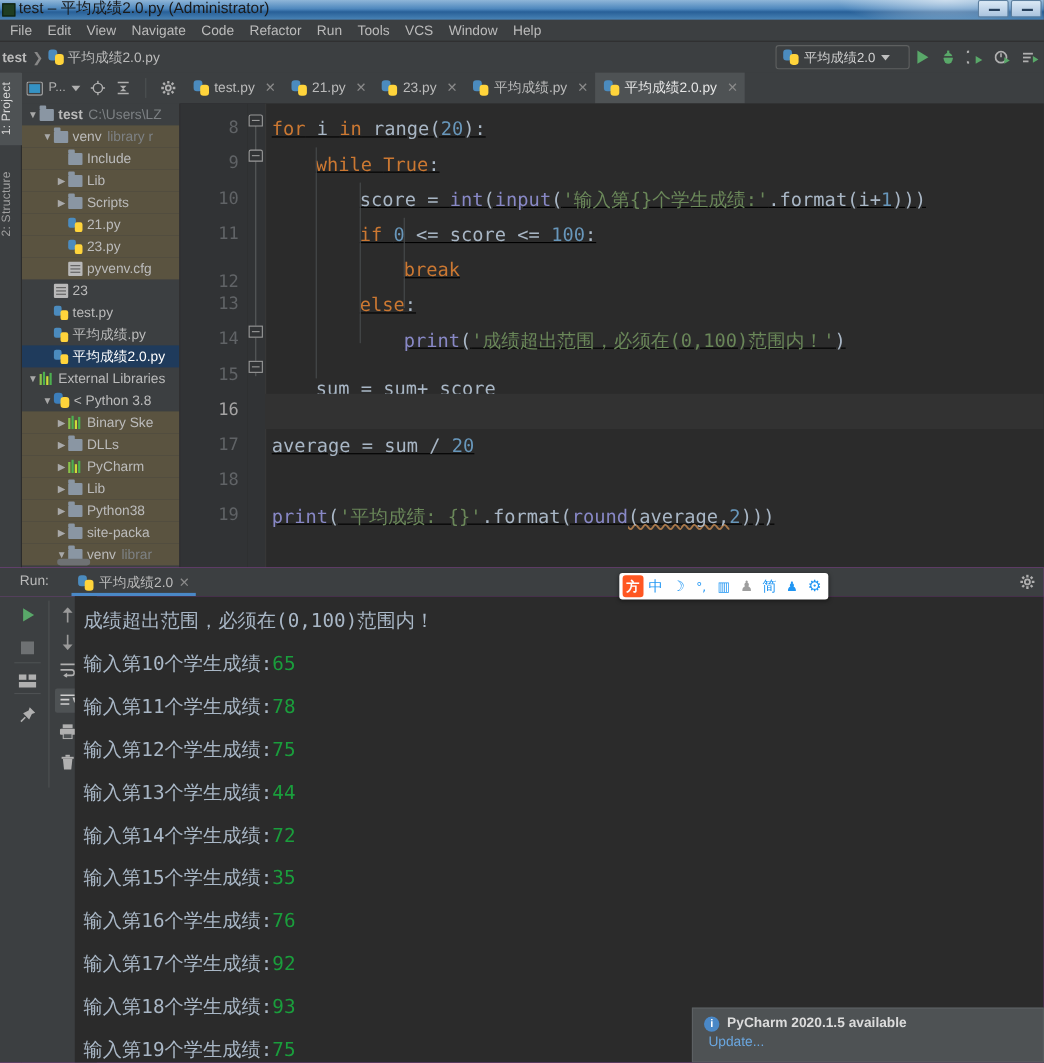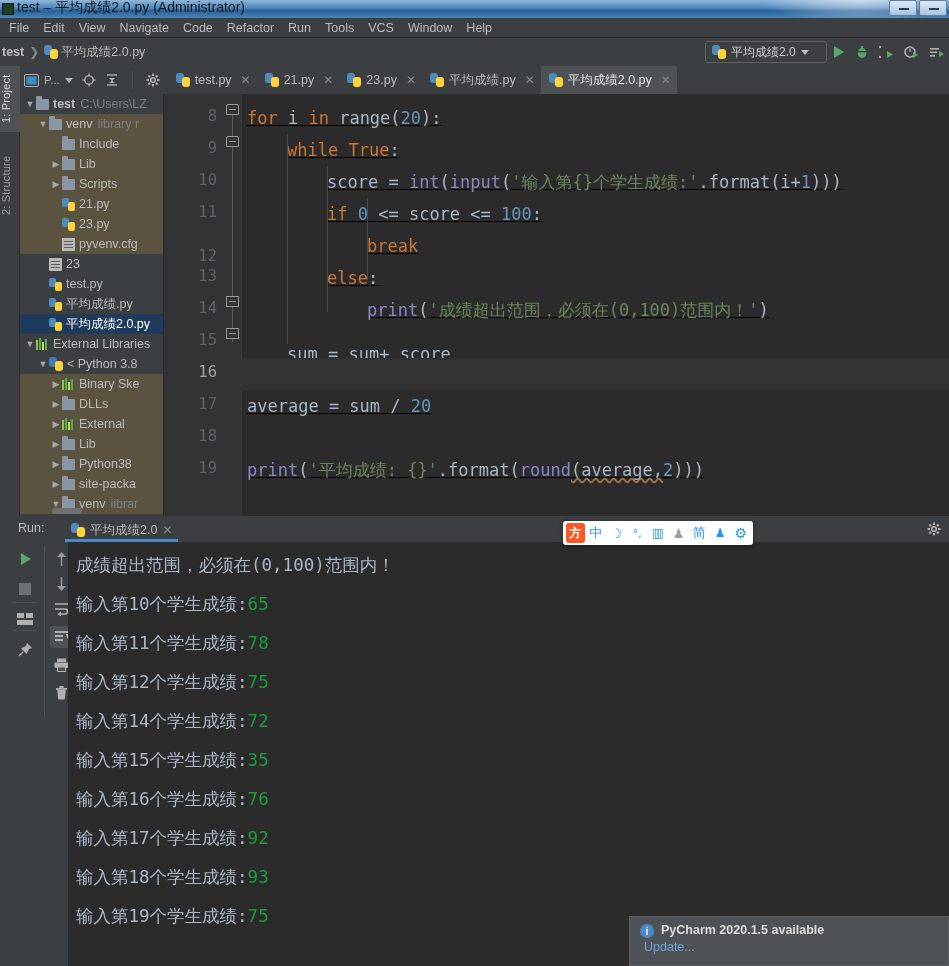--- a/index.html
+++ b/index.html
@@ -455,21 +455,21 @@
           <span>DLLs</span>
         </div>
         <div class="trow scope" style="padding-left: 30px;">
           <span class="arrow">▶</span>
           <span class="libico">
             <i></i>
             <i></i>
             <i></i>
             <i></i>
           </span>
-          <span>External</span>
+          <span>PyCharm</span>
         </div>
         <div class="trow scope" style="padding-left: 30px;">
           <span class="arrow">▶</span>
           <span class="folder"></span>
           <span>Lib</span>
         </div>
         <div class="trow scope" style="padding-left: 30px;">
           <span class="arrow">▶</span>
           <span class="folder"></span>
           <span>Python38</span>
@@ -627,20 +627,21 @@
           <path d="M2.2 4 H10.8 L9.8 13.5 H3.2 Z" fill="#b0b0b0"></path>
           </svg>
         </div>
     </div>
 
     <div class="console" id="console">
         <div class="oline"><span>成绩超出范围，必须在(0,100)范围内！</span></div>
         <div class="oline"><span>输入第10个学生成绩:</span><span class="g">65</span></div>
         <div class="oline"><span>输入第11个学生成绩:</span><span class="g">78</span></div>
         <div class="oline"><span>输入第12个学生成绩:</span><span class="g">75</span></div>
+        <div class="oline"><span>输入第13个学生成绩:</span><span class="g">44</span></div>
         <div class="oline"><span>输入第14个学生成绩:</span><span class="g">72</span></div>
         <div class="oline"><span>输入第15个学生成绩:</span><span class="g">35</span></div>
         <div class="oline"><span>输入第16个学生成绩:</span><span class="g">76</span></div>
         <div class="oline"><span>输入第17个学生成绩:</span><span class="g">92</span></div>
         <div class="oline"><span>输入第18个学生成绩:</span><span class="g">93</span></div>
         <div class="oline"><span>输入第19个学生成绩:</span><span class="g">75</span></div>
       </div>
   </div>
 
   <div class="ime">

